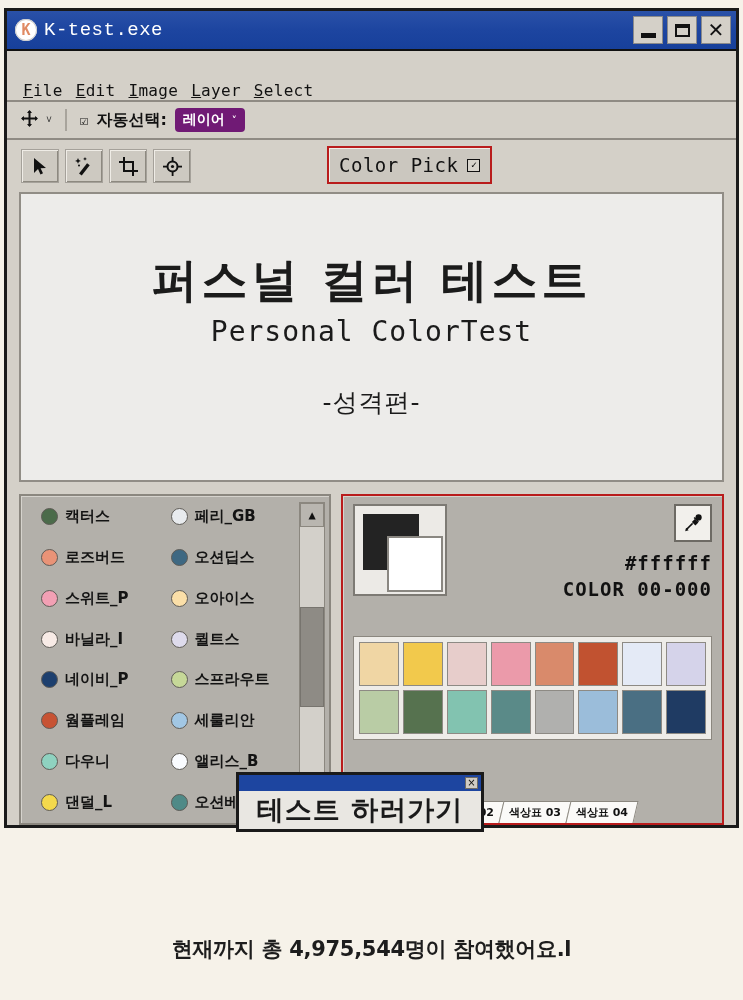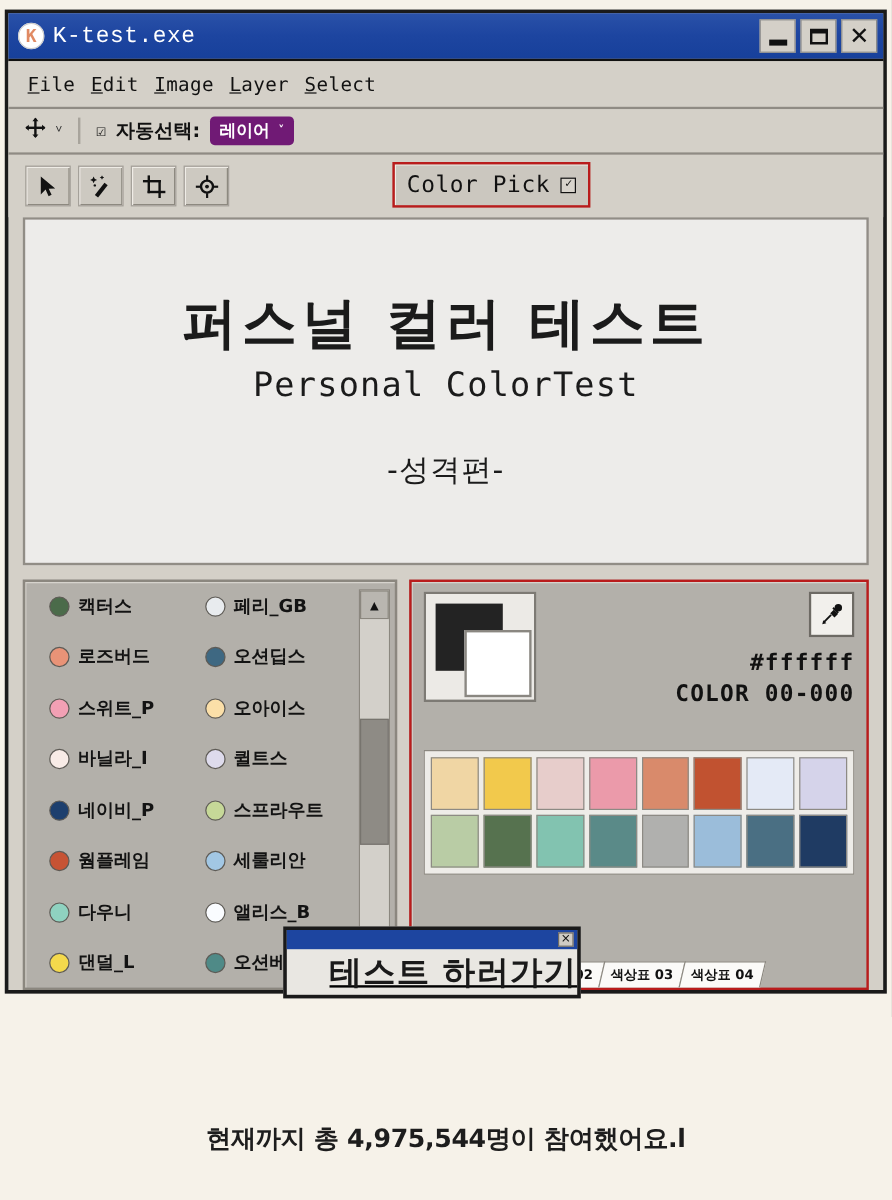--- a/index.html
+++ b/index.html
@@ -54,22 +54,22 @@
     border: 1px solid #8a8a8a;
     display: flex; align-items: center; justify-content: center;
     color: #111;
   }
   .win-btn .glyph-min { width: 15px; height: 5px; background: #111; margin-top: 10px; }
   .win-btn .glyph-max { width: 15px; height: 13px; border: 2px solid #111; border-top-width: 4px; }
   .win-btn .glyph-close { font-size: 20px; line-height: 1; font-weight: 700; font-family: "DejaVu Sans", sans-serif;}
 
   
   .menubar {
-    height: 40px; background: #d4d0c8;
-    display: flex; align-items: center; gap: 13px;
+    height: 51px; background: #d4d0c8;
+    display: flex; align-items: flex-end; gap: 13px;
     padding: 0 16px;
     border-bottom: 2px solid #8f8b84;
     flex: 0 0 auto;
   }
   .menu-item {
     font-size: 16px; color: #111; letter-spacing: .3px;
     font-family: "DejaVu Sans Mono", monospace;
   }
   .menu-item .mn { text-decoration: underline; }
 
@@ -281,21 +281,21 @@
     display: flex; align-items: center; justify-content: flex-end;
     padding-right: 3px; flex: 0 0 auto;
   }
   #test-dialog .dlg-x {
     width: 13px; height: 12px; background: #cfcbc4;
     border: 1px solid #6e6b65;
     font-size: 10px; line-height: 10px; text-align: center; color: #111;
     font-family: "DejaVu Sans", sans-serif;
   }
   #test-dialog .dlg-body {
-    flex: 1 1 auto; display: flex; align-items: center; justify-content: flex-end; text-decoration: underline;
+    flex: 1 1 auto; display: flex; align-items: center; justify-content: center;
   }
   #test-dialog .dlg-label {
     font-size: 27px; font-weight: 700; color: #1a1a1a; letter-spacing: 1px;
     font-family: "DejaVu Sans", sans-serif;
   }
 
   
   #caption {
     position: absolute; left: 0; right: 0; top: 935px;
     text-align: center;

